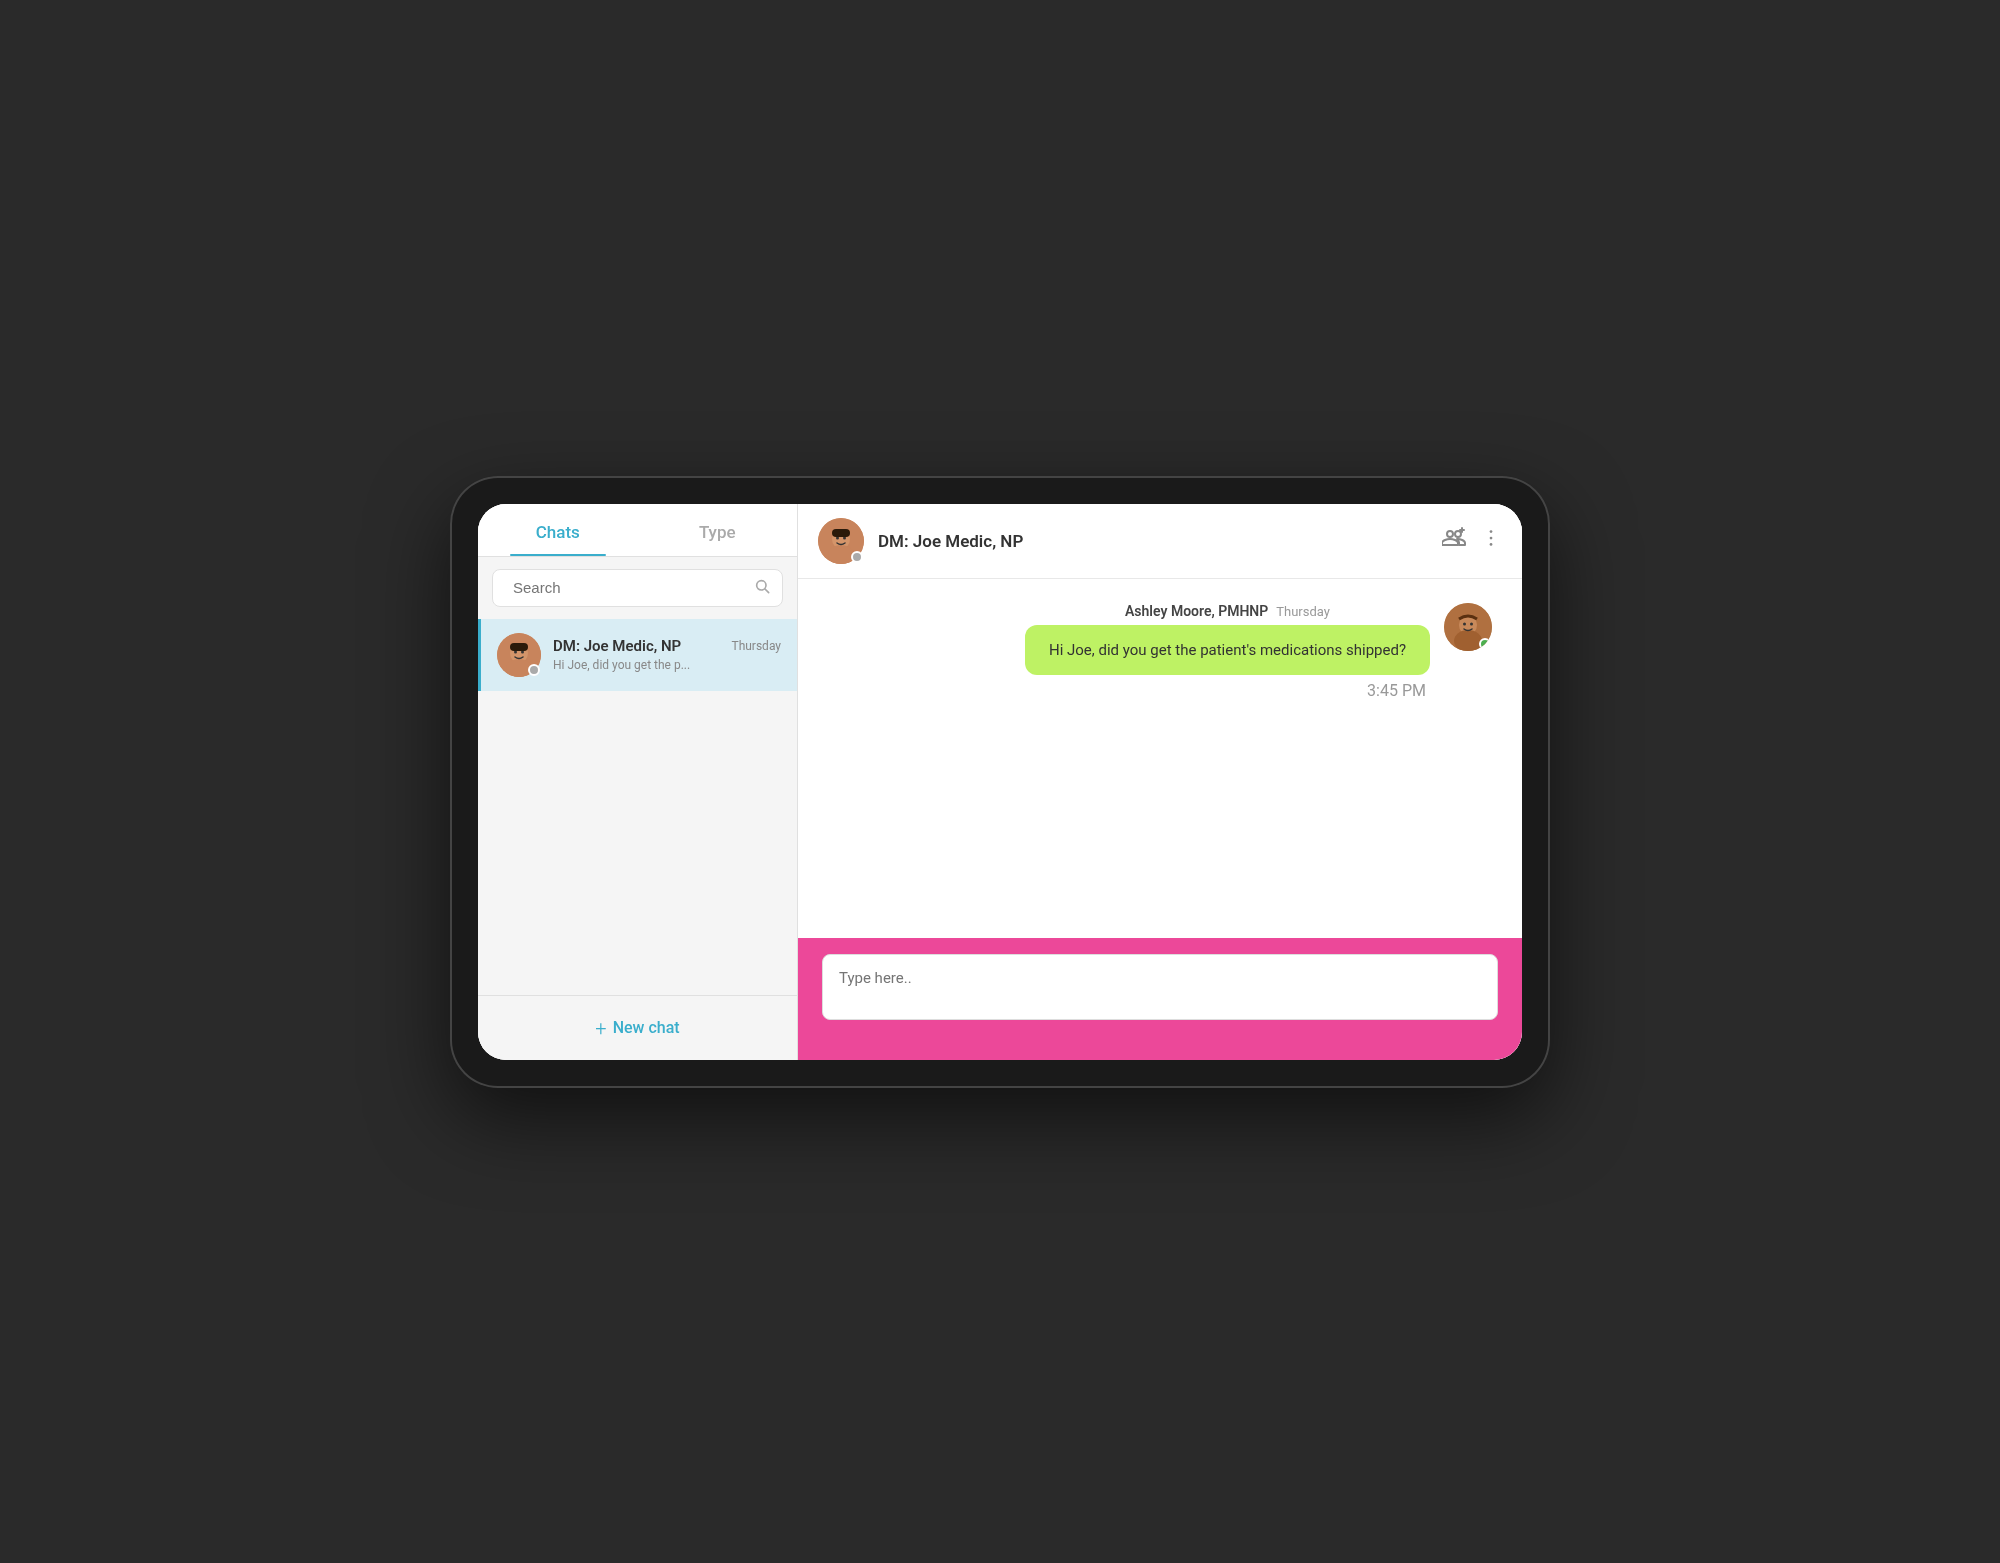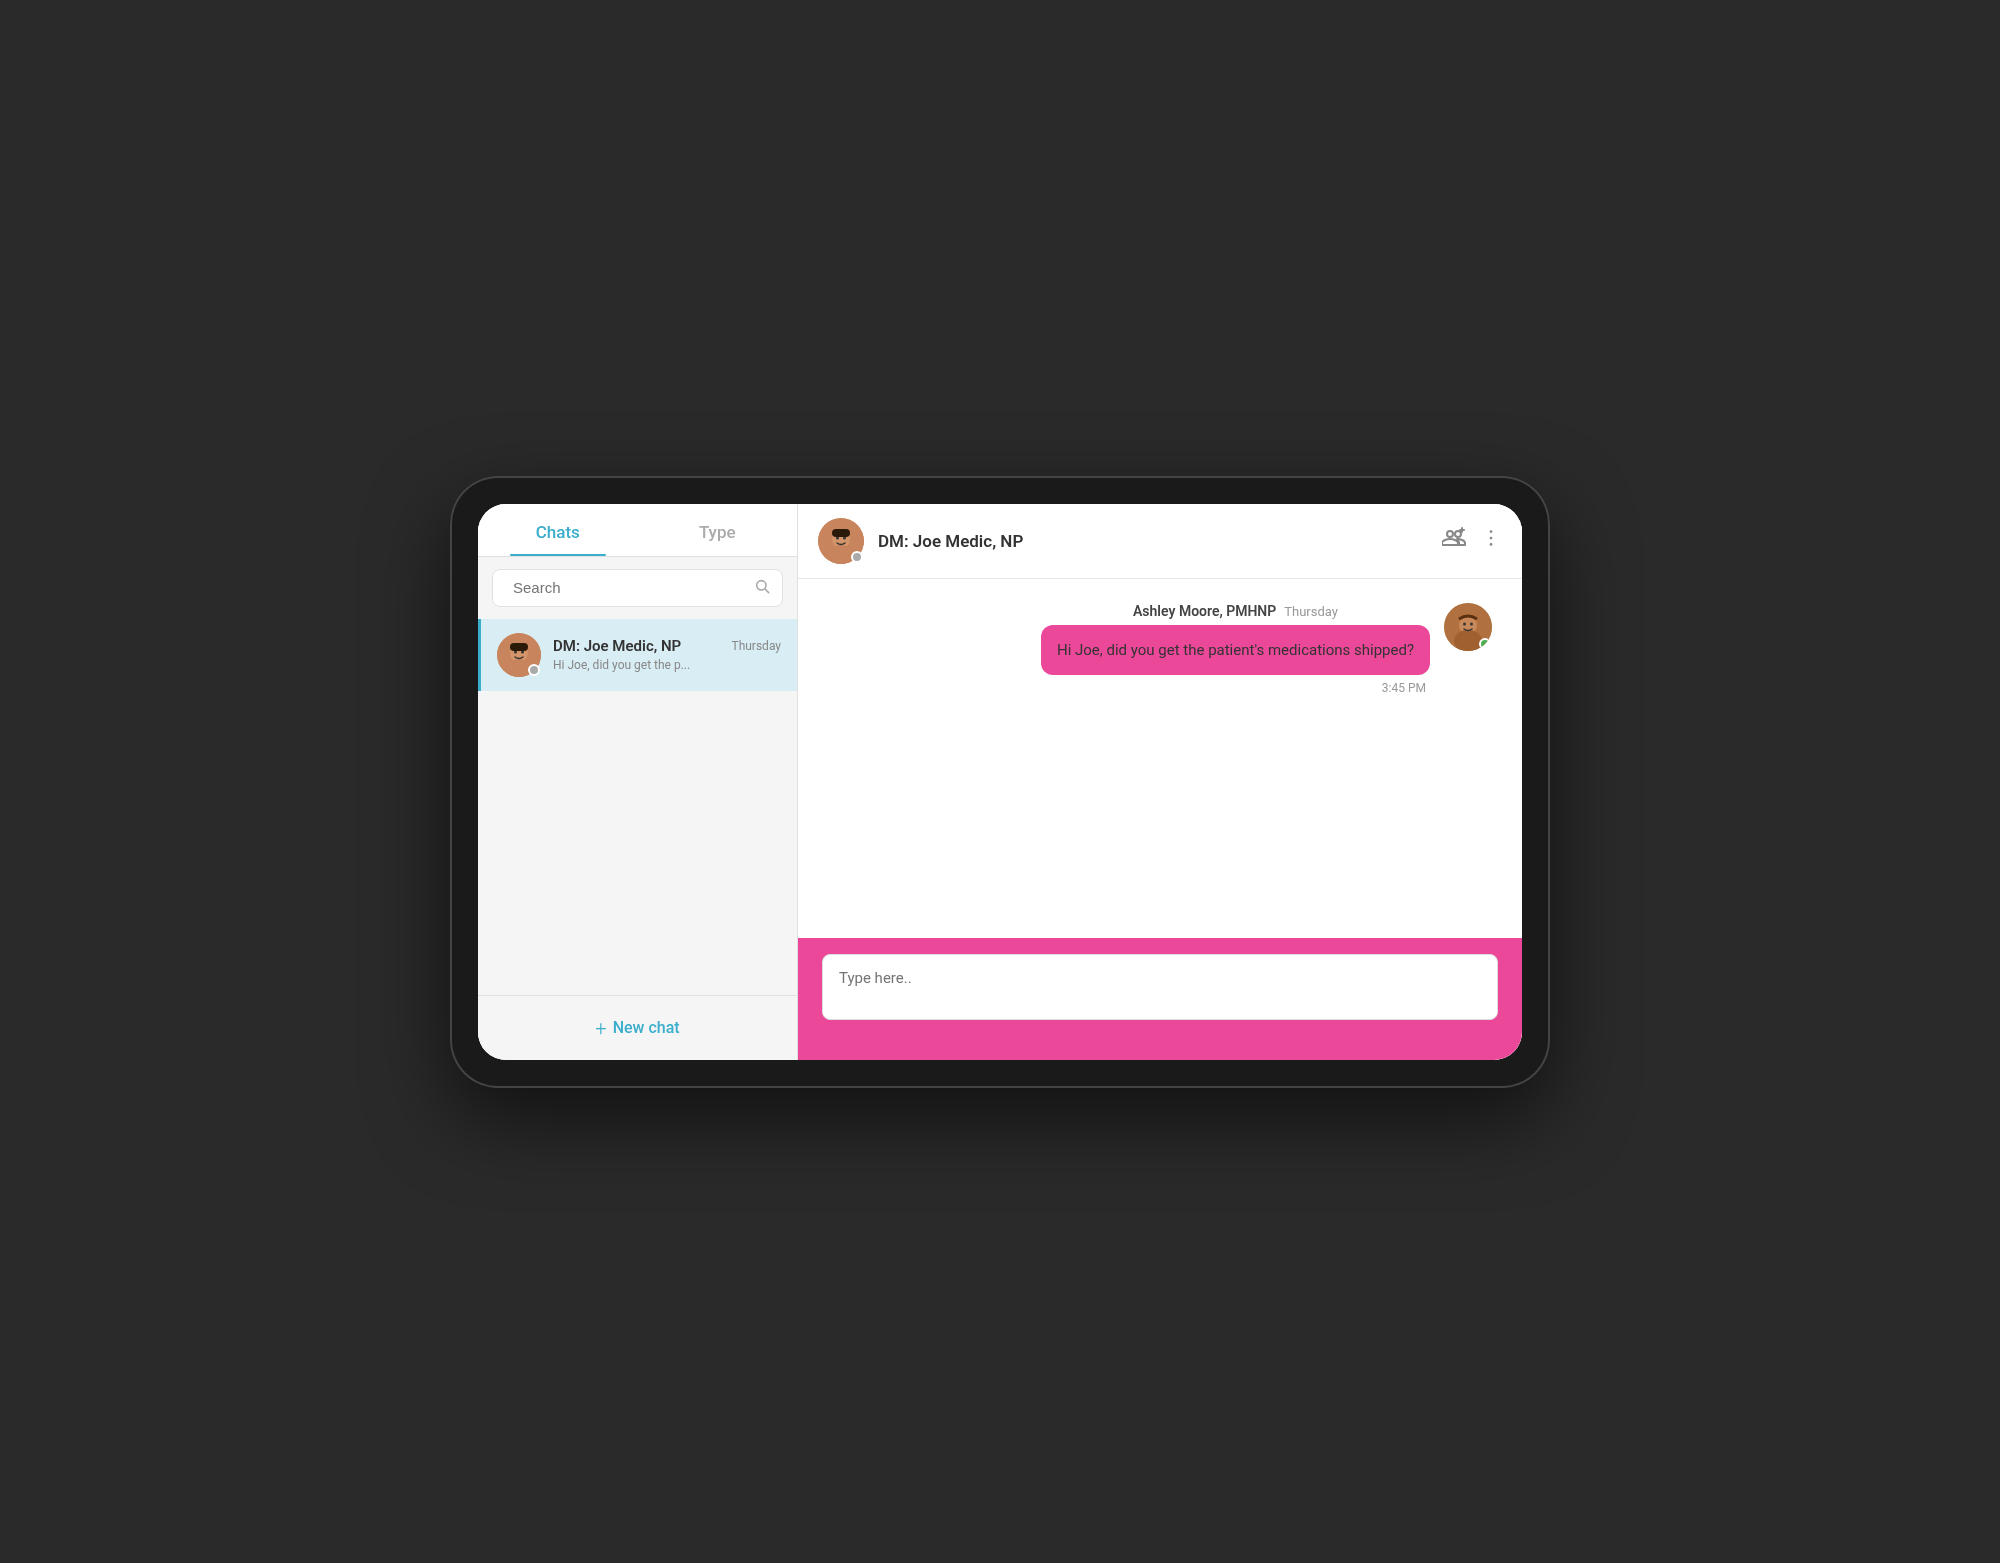--- a/index.html
+++ b/index.html
@@ -325,31 +325,31 @@
       font-weight: 600;
       color: #444;
     }
 
     .message-day {
       font-size: 13px;
       color: #999;
     }
 
     .message-bubble {
-      background: #ec4899;
+      background: #bef264;
       border-radius: 12px 12px 12px 12px;
-      padding: 14px 16px;
+      padding: 14px 24px;
       font-size: 15px;
       color: #333;
       line-height: 1.5;
     }
 
     .message-timestamp {
       text-align: right;
-      font-size: 12px;
+      font-size: 16px;
       color: #999;
       margin-top: 6px;
       padding-right: 4px;
     }
 
     
     .input-area {
       padding: 16px 24px 36px;
       background: #ec4899;
     }

